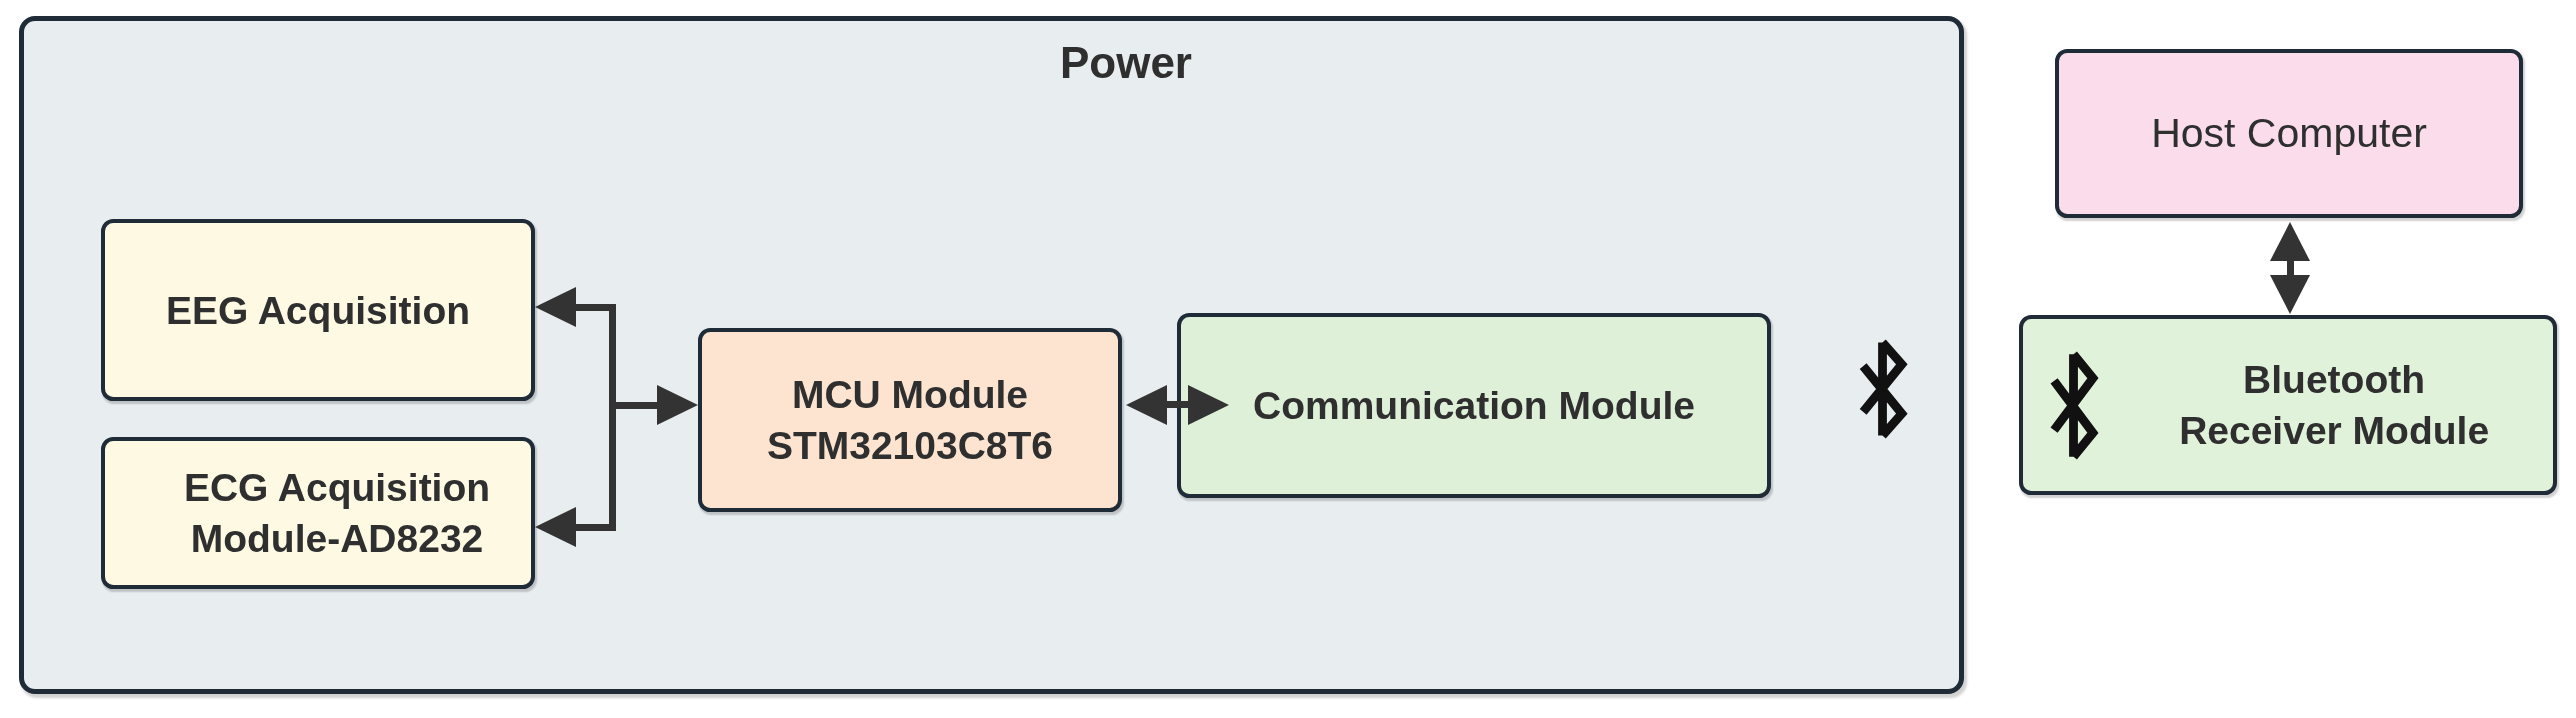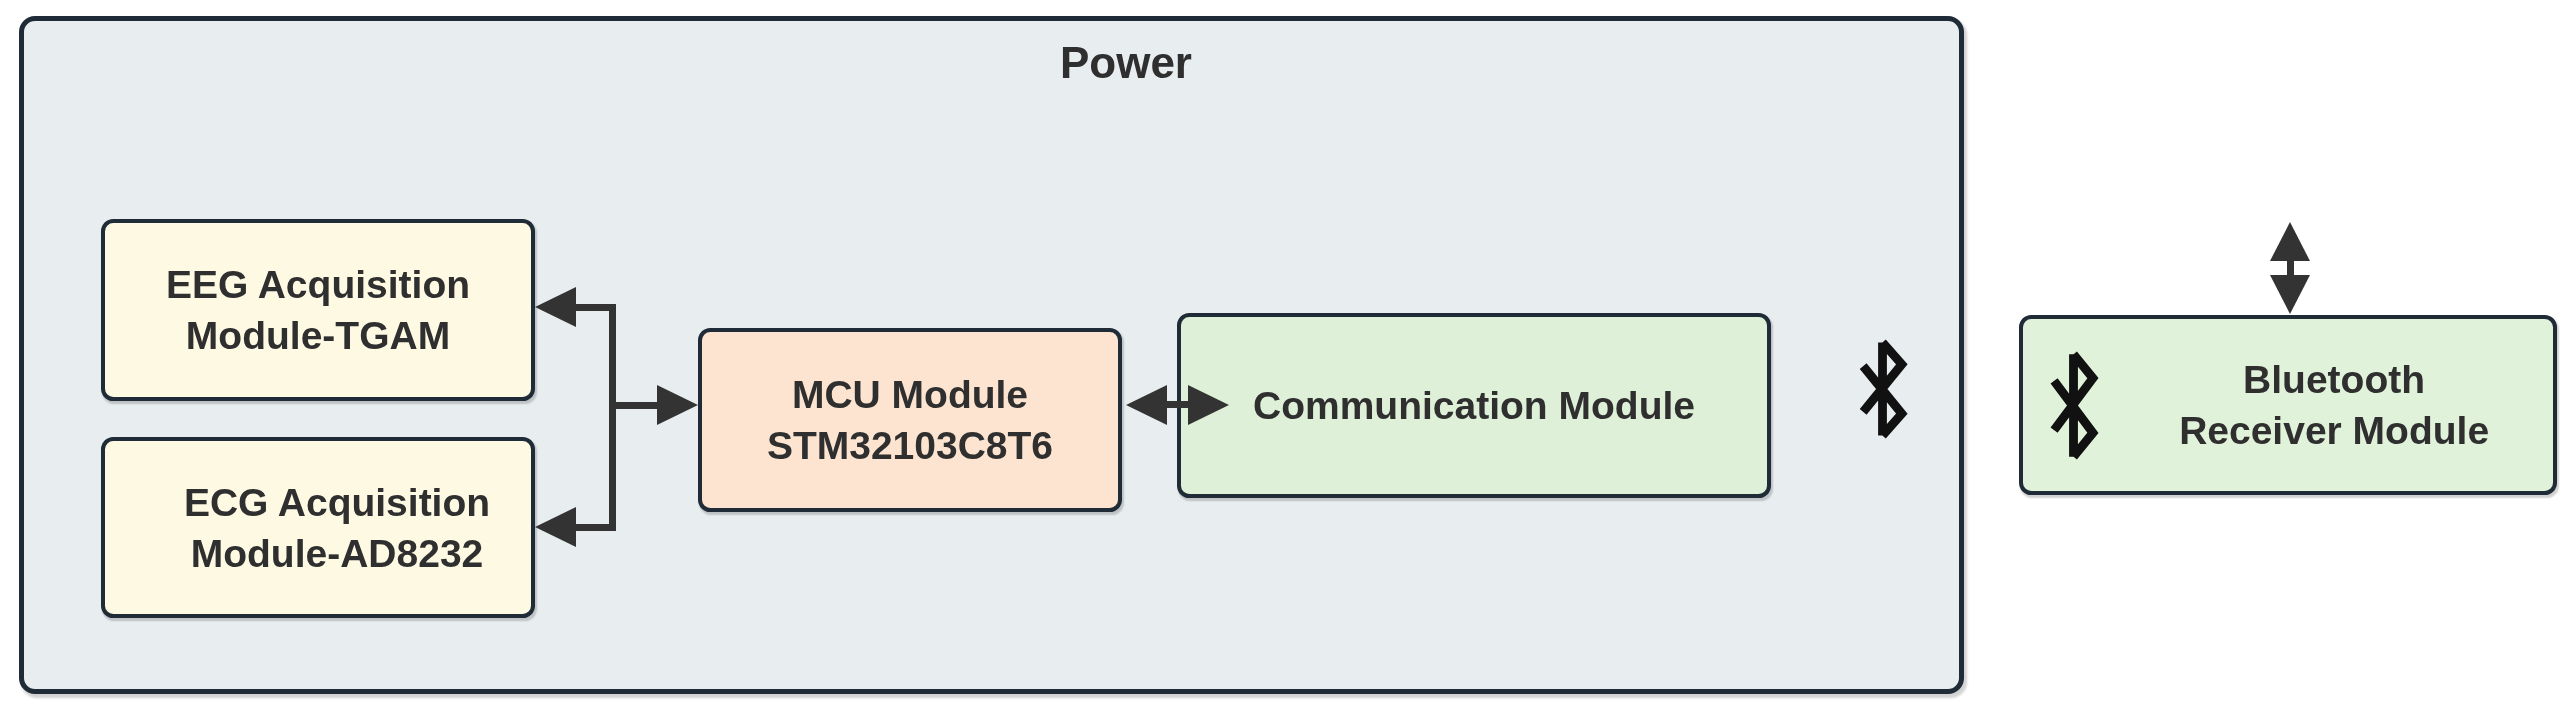--- a/index.html
+++ b/index.html
@@ -28,21 +28,21 @@
   
   .node{
     position:absolute;box-sizing:border-box;
     border:4.4px solid #1f2b36;border-radius:12.3px;
     display:flex;flex-direction:column;align-items:center;justify-content:center;
     color:#2f2f2f;font-weight:bold;font-size:39px;line-height:51px;text-align:center;
     box-shadow:1.8px 2.6px 1.8px rgba(0,0,0,0.18);
   }
   .node span{display:block;}
   .node-eeg{left:101px;top:219px;width:434px;height:182px;background:#fdf9e3;}
-  .node-ecg{left:101px;top:437px;width:434px;height:181px;background:#fdf9e3;padding-left:38px;}
+  .node-ecg{left:101px;top:437px;width:434px;height:152px;background:#fdf9e3;padding-left:38px;}
   .node-mcu{left:698px;top:313px;width:424px;height:184px;background:#fce4d0;margin-top:15px;}
   .node-comm{left:1177px;top:313px;width:594px;height:185px;background:#def0d8;}
   .node-host{left:2055px;top:49px;width:468px;height:169px;background:#fbdcea;font-weight:normal;font-size:41px;}
   .node-receiver{left:2019px;top:315px;width:538px;height:180px;background:#e1f2da;flex-direction:row;gap:23px;padding-left:23px;padding-right:8.8px;}
   .node-receiver .rx-text{display:flex;flex-direction:column;align-items:center;justify-content:center;flex:1;}
   
   .seg{position:absolute;background:#333333;}
   .seg-v{width:7px;}
   .seg-h{height:7px;}
   
@@ -59,37 +59,39 @@
 
 <div class="canvas">
 
   <div class="group-box"></div>
   <div class="group-title">
     <span>Power</span>
   </div>
 
   <div class="node node-eeg">
     <span>EEG Acquisition</span>
-    <span>Module-TGAM</span>
   </div>
 
   <div class="node node-ecg">
     <span>ECG Acquisition</span>
     <span>Module-AD8232</span>
   </div>
 
   <div class="node node-mcu">
     <span>MCU Module</span>
     <span>STM32103C8T6</span>
   </div>
 
   <div class="node node-comm">
     <span>Communication Module</span>
   </div>
 
+  <div class="node node-host">
+    <span>Host Computer</span>
+  </div>
 
   <div class="node node-receiver">
     <svg class="bt-inline" width="55" height="113" viewBox="0 0 62 128">
       <path d="M31 6 L31 122 M31 6 L53 33 L9 92 M31 122 L53 95 L9 36" fill="none" stroke="#111111" stroke-width="10" stroke-linecap="butt"></path>
     </svg>
     <div class="rx-text">
       <span>Bluetooth</span>
       <span>Receiver Module</span>
     </div>
   </div>

